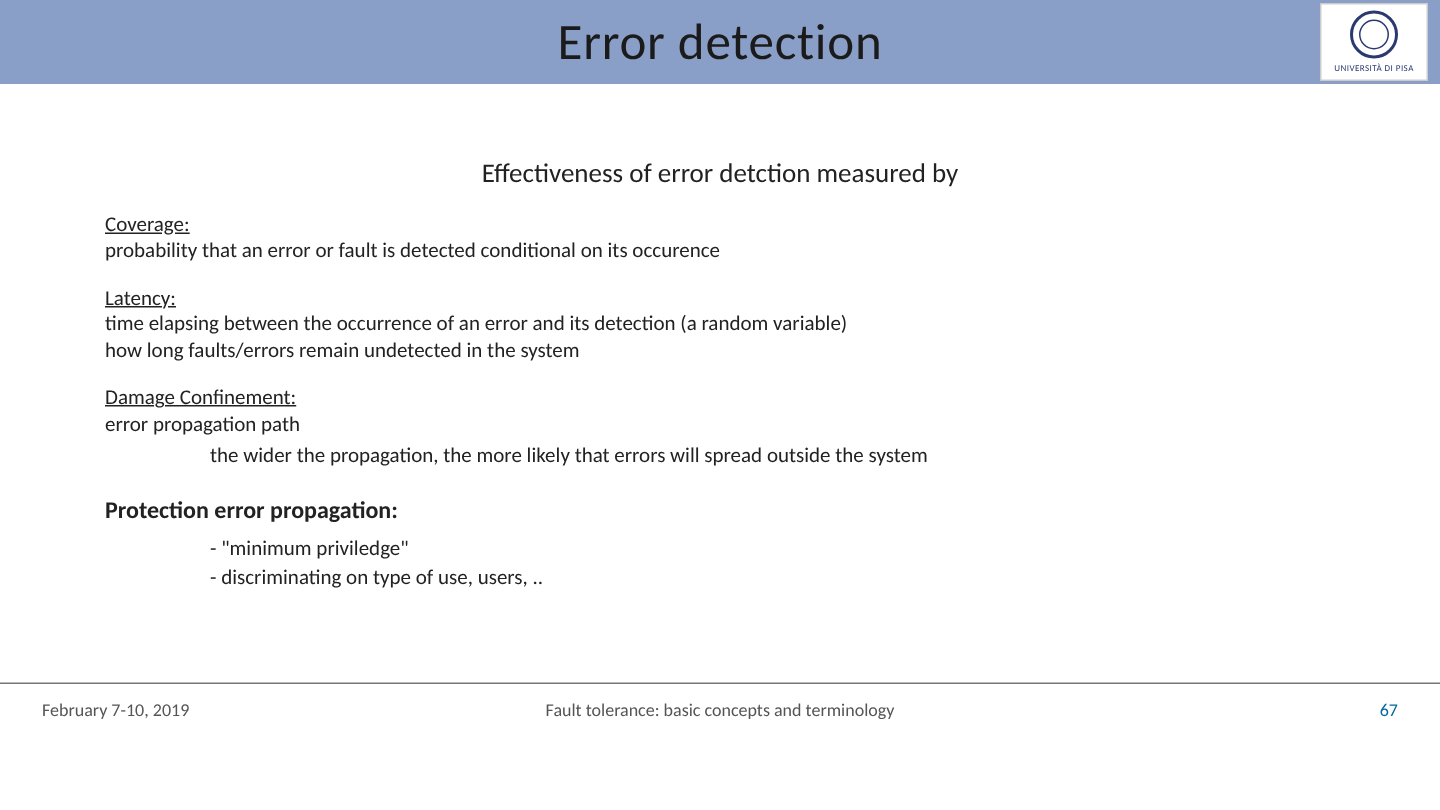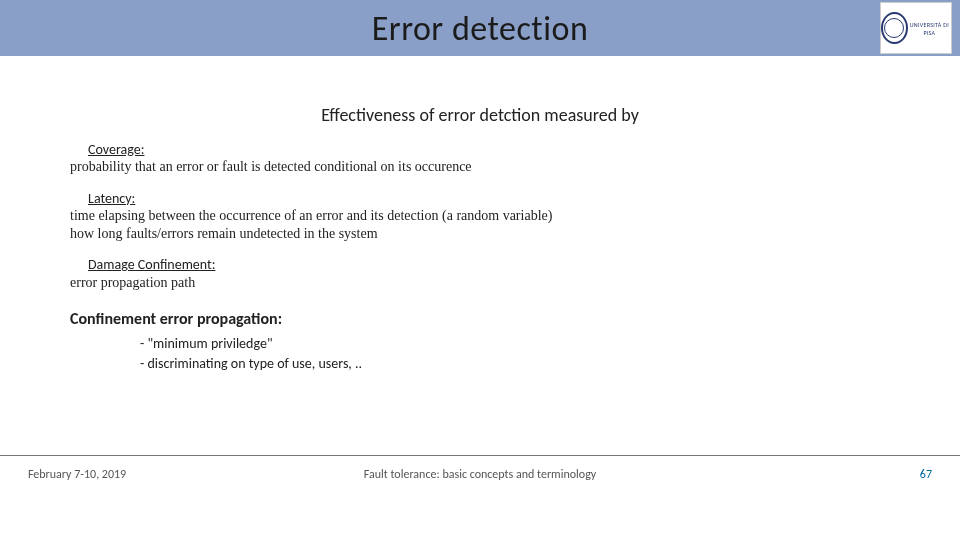--- a/index.html
+++ b/index.html
@@ -1,28 +1,28 @@
 <!DOCTYPE html>
 <html><head>
 <meta charset="utf-8">
 <style>
   * { margin: 0; padding: 0; box-sizing: border-box; }
   html, body { width: 960px; height: 540px; font-family: Calibri, "Segoe UI", Arial, sans-serif; background: #fff; color: #222; }
   .slide { position: relative; width: 960px; height: 492px; overflow: hidden; }
   .titlebar { position: relative; height: 56px; background: #8a9fc8; display: flex; align-items: center; justify-content: center; }
   .titlebar .title { font-size: 34px; font-weight: 400; color: #1b1b1b; letter-spacing: 0.5px; }
-  .logo { position: absolute; right: 8px; top: 2px; width: 72px; height: 52px; background: #fff; border: 1px solid #ccc; display: flex; flex-direction: row; align-items: center; justify-content: center; }
+  .logo { position: absolute; right: 8px; top: 2px; width: 72px; height: 52px; background: #fff; border: 1px solid #ccc; display: flex; flex-direction: column; align-items: center; justify-content: center; }
   .logo .seal { width: 32px; height: 32px; border: 2px solid #2a3a70; border-radius: 50%; display: flex; align-items: center; justify-content: center; }
   .logo .seal-inner { width: 20px; height: 20px; border: 1px solid #2a3a70; border-radius: 50%; }
   .logo .uni { font-size: 6px; color: #2a3a70; margin-top: 2px; letter-spacing: 0.3px; text-align: center; }
   .content { padding: 28px 70px 0 70px; font-size: 14px; line-height: 1.25; }
   .h2 { font-size: 18px; font-weight: 400; margin: 20px 0 10px 0; text-align: center; }
   .section { margin: 14px 0 12px 0; }
-  .term { font-weight: 400; text-decoration: underline; display: block; margin-left: 18px; }
-  .def { display: block; font-family: Liberation Serif, serif; }
+  .term { font-weight: 400; text-decoration: underline; display: block; }
+  .def { display: block; }
   .indent1 { margin-left: 70px; margin-top: 4px; }
   .h3 { font-size: 16px; font-weight: 600; margin: 18px 0 6px 0; }
   .bullets { margin-left: 70px; }
   .bullets .line { display: block; margin: 2px 0; }
   .footer-line { position: absolute; left: 0; right: 0; bottom: 36px; height: 1px; background: #777; }
   .footer { position: absolute; left: 0; right: 0; bottom: 0; height: 36px; display: flex; align-items: center; justify-content: space-between; padding: 0 28px; font-size: 12px; color: #555; }
   .footer .center { position: absolute; left: 0; right: 0; text-align: center; }
   .footer .page { color: #0369a1; }
 </style>
 </head>
@@ -50,23 +50,24 @@
 
     <div class="section">
       <span class="term">Latency:</span>
       <span class="def">time elapsing between the occurrence of an error and its detection (a random variable)</span>
       <span class="def">how long faults/errors remain undetected in the system</span>
     </div>
 
     <div class="section">
       <span class="term">Damage Confinement:</span>
       <span class="def">error propagation path</span>
+      <span class="def indent1">the wider the propagation, the more likely that errors will spread outside the system</span>
     </div>
 
-    <div class="h3">Confinement error propagation:</div>
+    <div class="h3">Protection error propagation:</div>
     <div class="bullets">
       <span class="line">- "minimum priviledge"</span>
       <span class="line">- discriminating on type of use, users, ..</span>
     </div>
   </div>
 
   <div class="footer-line"></div>
   <div class="footer">
     <div>February 7-10, 2019</div>
     <div class="center">Fault tolerance: basic concepts and terminology</div>

